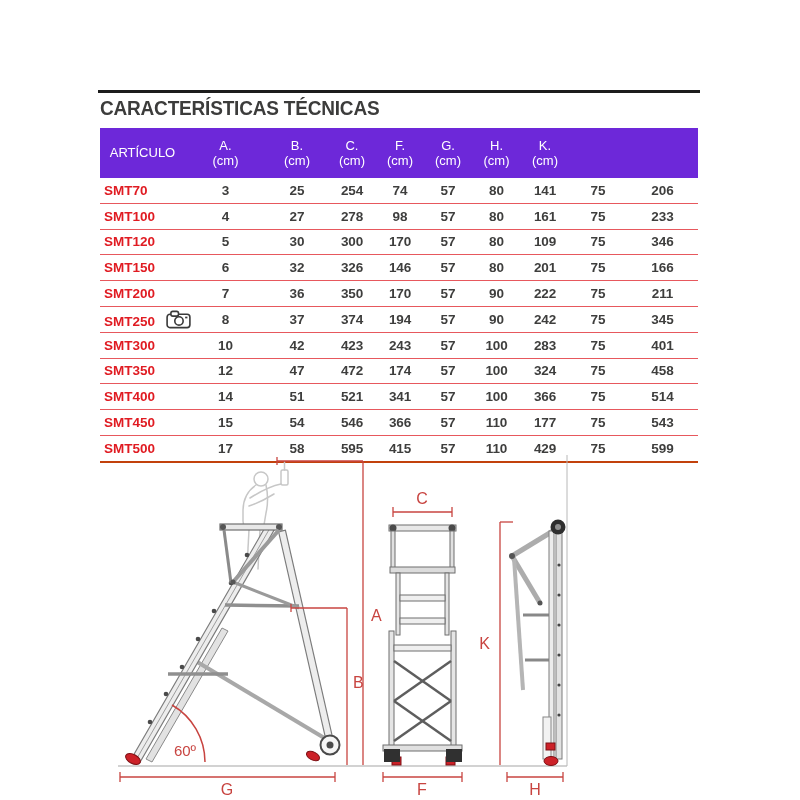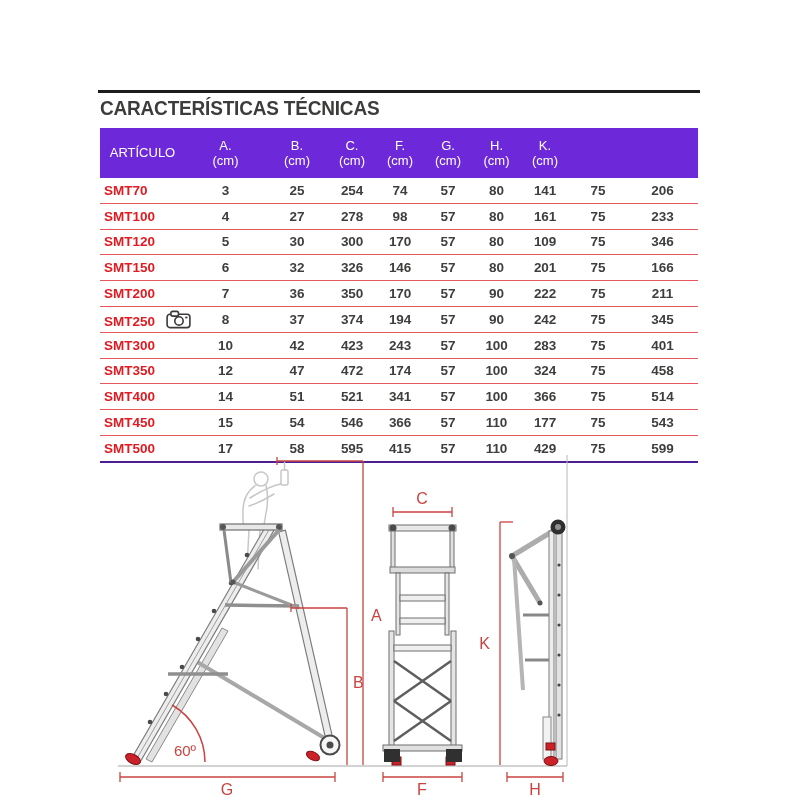--- a/index.html
+++ b/index.html
@@ -20,21 +20,21 @@
     align-items:center;
   }
   .thead{
     background:#6d28d9;height:50px;color:#ffffff;
   }
   .thead .hcell{
     display:flex;flex-direction:column;justify-content:center;align-items:center;
     font-size:13px;line-height:1.18;text-align:center;height:100%;
   }
   .tbody .trow{height:24.8px;border-bottom:1px solid #e7585d;}
-  .tbody .trow:last-child{border-bottom:2px solid #4c1d95;}
+  .tbody .trow:last-child{border-bottom:2px solid #c2410c;}
   .artcell{
     display:flex;align-items:flex-end;gap:11px;padding-left:4px;
     font-size:13.5px;font-weight:700;color:#e01b22;
   }
   .vcell{
     text-align:center;font-size:13.5px;font-weight:700;color:#3e3e3d;letter-spacing:-0.1px;
   }
   .camera{flex:0 0 auto;display:inline-block;}
   .diagram{position:absolute;left:0;top:455px;width:800px;height:345px;}
   svg text{font-family:"Liberation Sans", sans-serif;}

